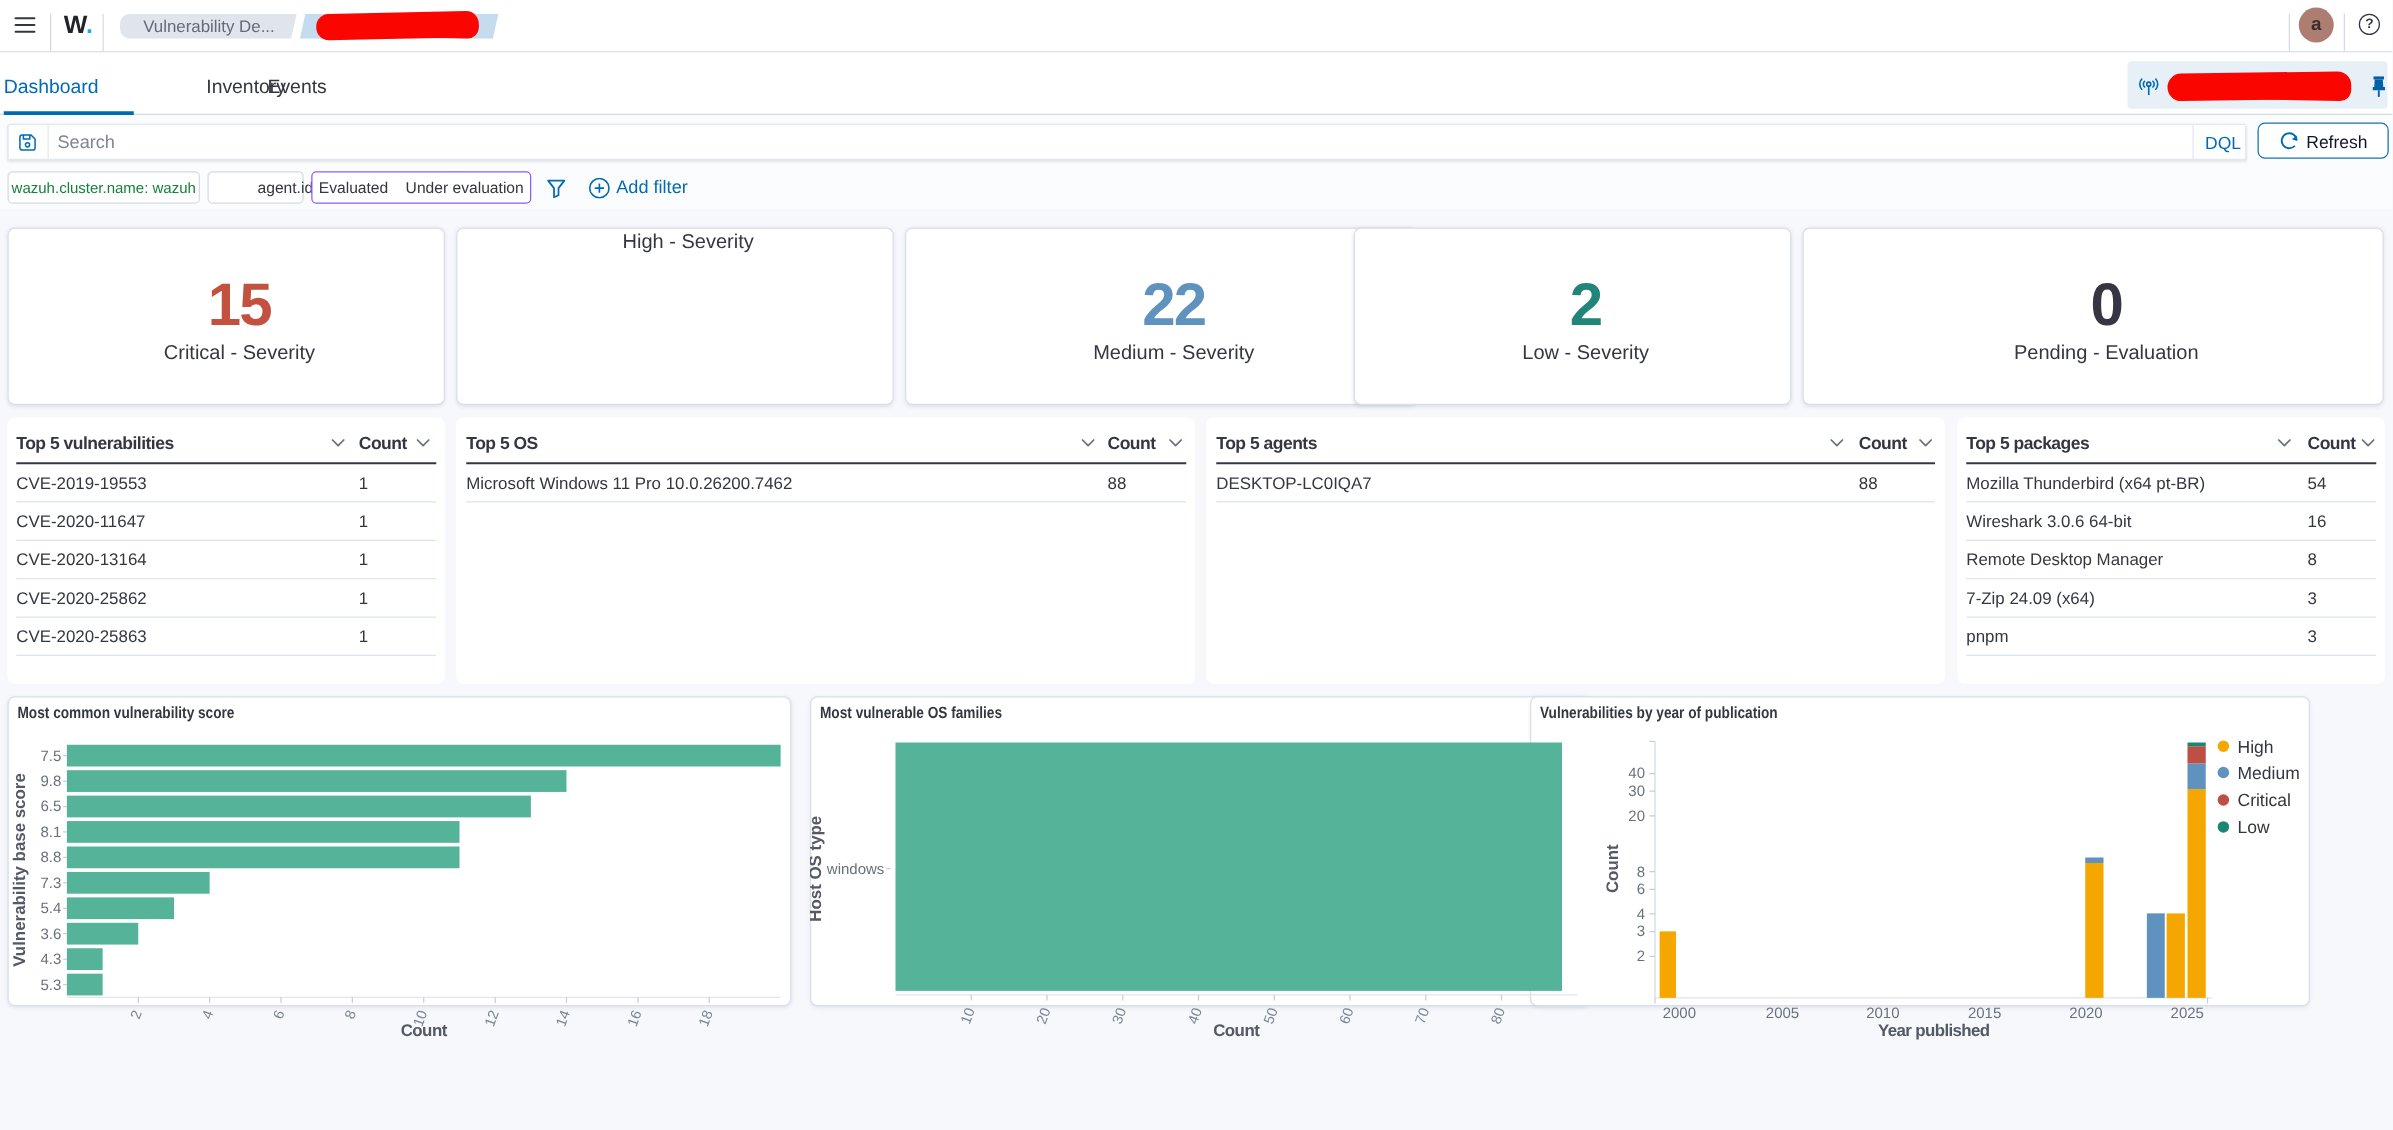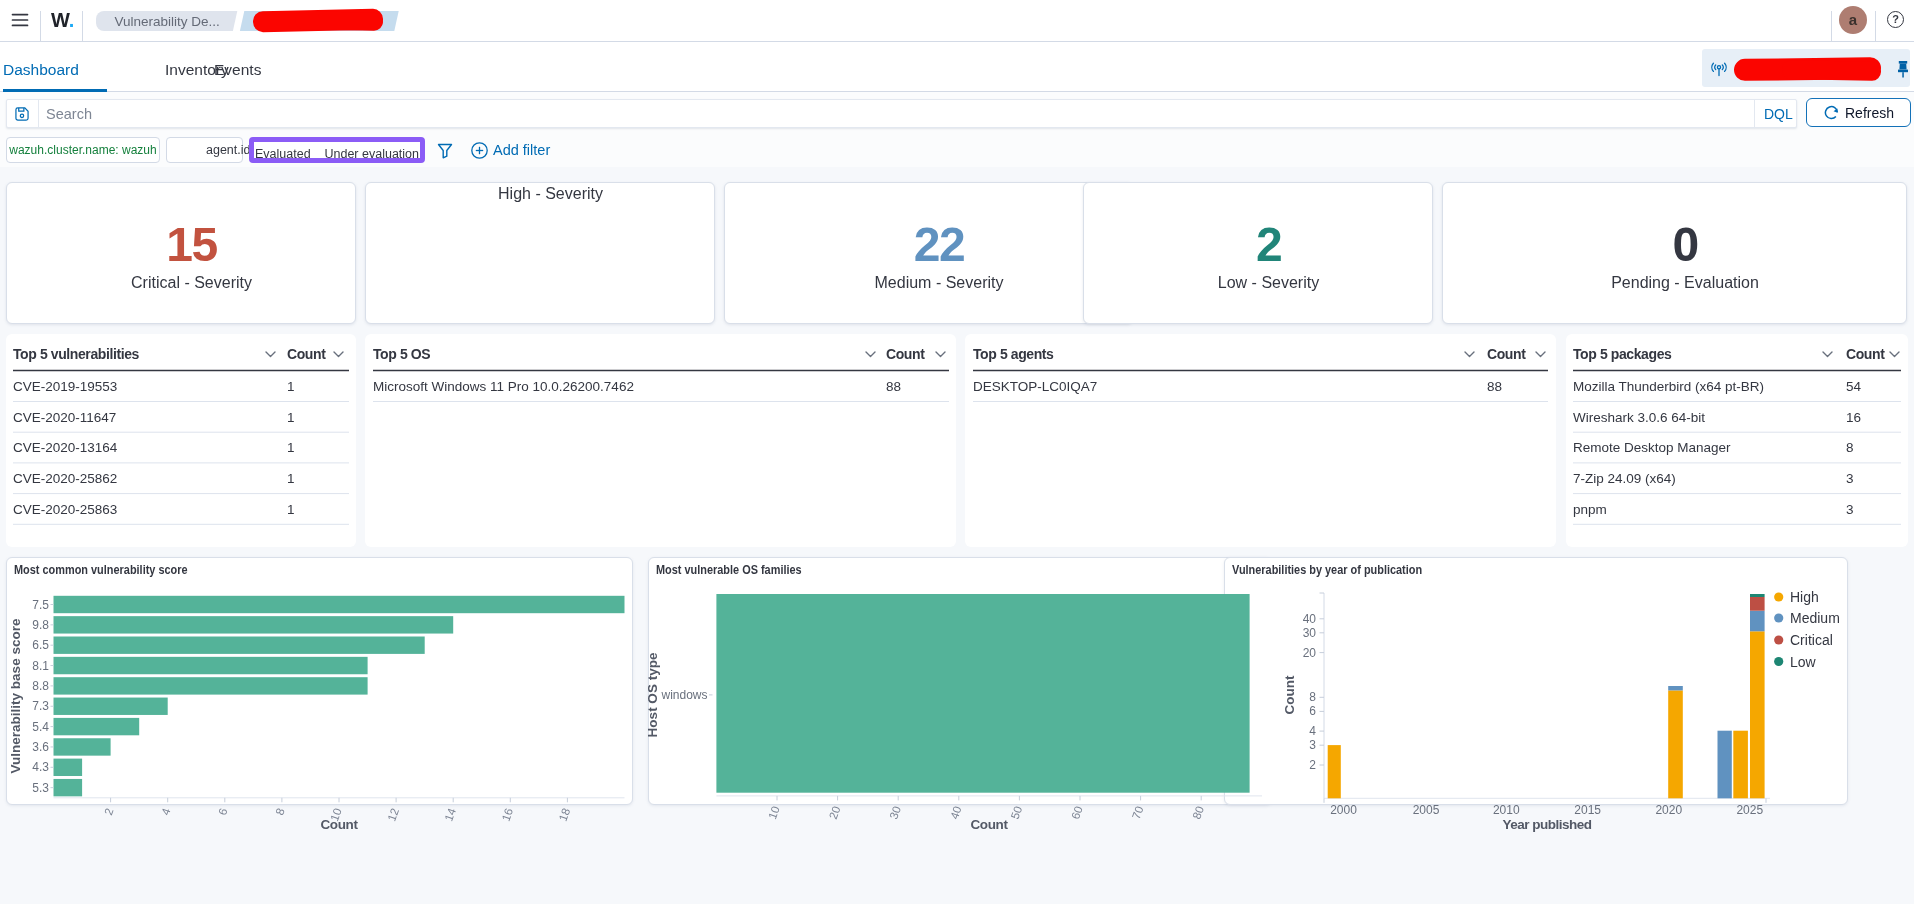--- a/index.html
+++ b/index.html
@@ -83,21 +83,21 @@
 <div class="abs" style="left:1764px;top:106px;font-size:14px;color:#006bb4;">DQL</div>
 <div class="abs" style="left:1806px;top:98px;width:105px;height:29px;background:#fff;border:1px solid #1371b8;border-radius:6px;"></div>
 <svg class="abs" style="left:1824px;top:105px;" width="15" height="15" viewBox="0 0 15 15">
   <path d="M11.9 11.6 A6 6 0 1 1 13.4 7.2" fill="none" stroke="#006bb4" stroke-width="1.5"></path>
   <path d="M13.4 3.4 L13.6 7.8 L9.5 6.3 Z" fill="#006bb4"></path>
 </svg>
 <div class="abs" style="left:1845px;top:105px;font-size:14px;color:#0f172a;">Refresh</div>
 
 <div class="abs" style="left:6px;top:137px;width:154px;height:26px;background:#fff;border:1px solid #d3dae6;border-radius:4px;white-space:nowrap;font-size:12px;color:#15803d;line-height:24px;text-align:center;">wazuh.cluster.name: wazuh</div>
 <div class="abs" style="left:166px;top:137px;width:77px;height:26px;background:#fff;border:1px solid #d3dae6;border-radius:4px;white-space:nowrap;font-size:12.5px;color:#343741;line-height:24px;text-align:center;padding-left:39px;">agent.id: 001</div>
-<div class="abs" style="left:249px;top:137px;width:176px;height:26px;background:#fff;border:5px solid #8b5cf6;border-radius:4px;white-space:nowrap;font-size:12.5px;color:#343741;line-height:24px;text-align:center;">Evaluated&nbsp;&nbsp;&nbsp;&nbsp;Under evaluation</div>
+<div class="abs" style="left:249px;top:137px;width:176px;height:26px;background:#fff;border:1px solid #8b5cf6;border-radius:4px;white-space:nowrap;font-size:12.5px;color:#343741;line-height:24px;text-align:center;">Evaluated&nbsp;&nbsp;&nbsp;&nbsp;Under evaluation</div>
 <svg class="abs" style="left:437px;top:143px;" width="16" height="16" viewBox="0 0 16 16">
   <path d="M1.5 1.5 H14.5 L9.8 7.5 V13.2 L6.2 14.8 V7.5 Z" fill="none" stroke="#006bb4" stroke-width="1.4" stroke-linejoin="round"></path>
 </svg>
 <svg class="abs" style="left:471px;top:142px;" width="17" height="17" viewBox="0 0 17 17">
   <circle cx="8.5" cy="8.5" r="7.7" fill="none" stroke="#006bb4" stroke-width="1.3"></circle>
   <line x1="8.5" y1="4.8" x2="8.5" y2="12.2" stroke="#006bb4" stroke-width="1.3"></line>
   <line x1="4.8" y1="8.5" x2="12.2" y2="8.5" stroke="#006bb4" stroke-width="1.3"></line>
 </svg>
 <div class="abs" style="left:493px;top:142px;font-size:14.5px;color:#006bb4;">Add filter</div>
 

